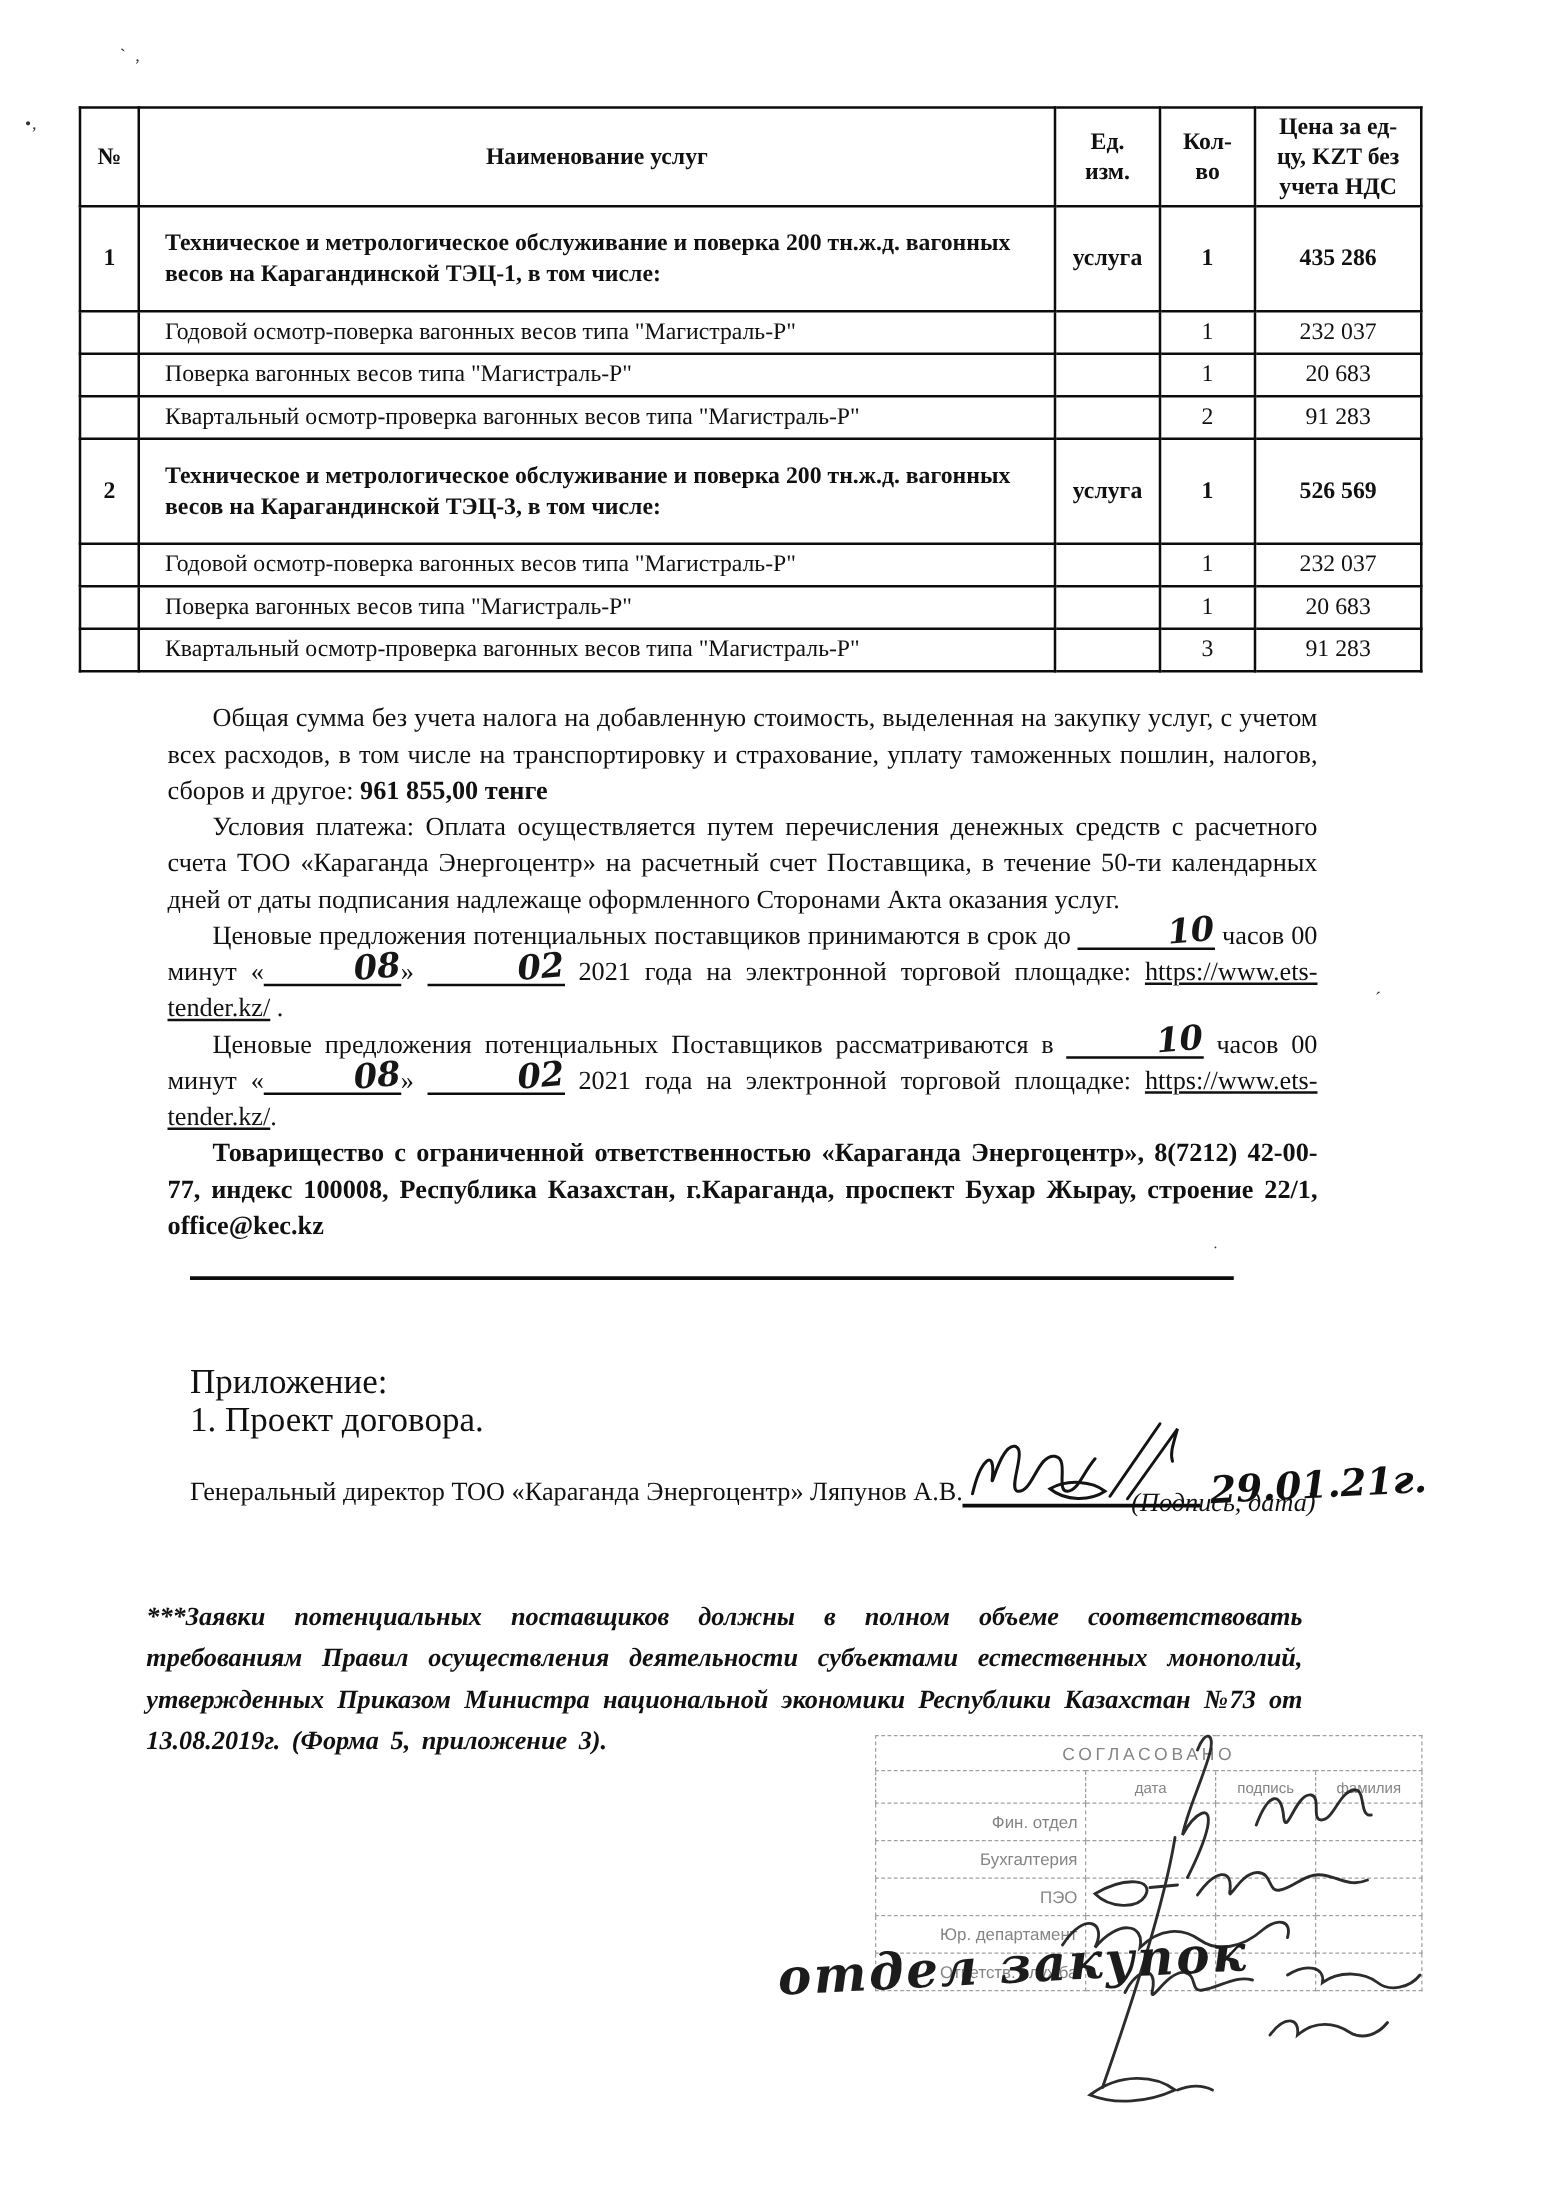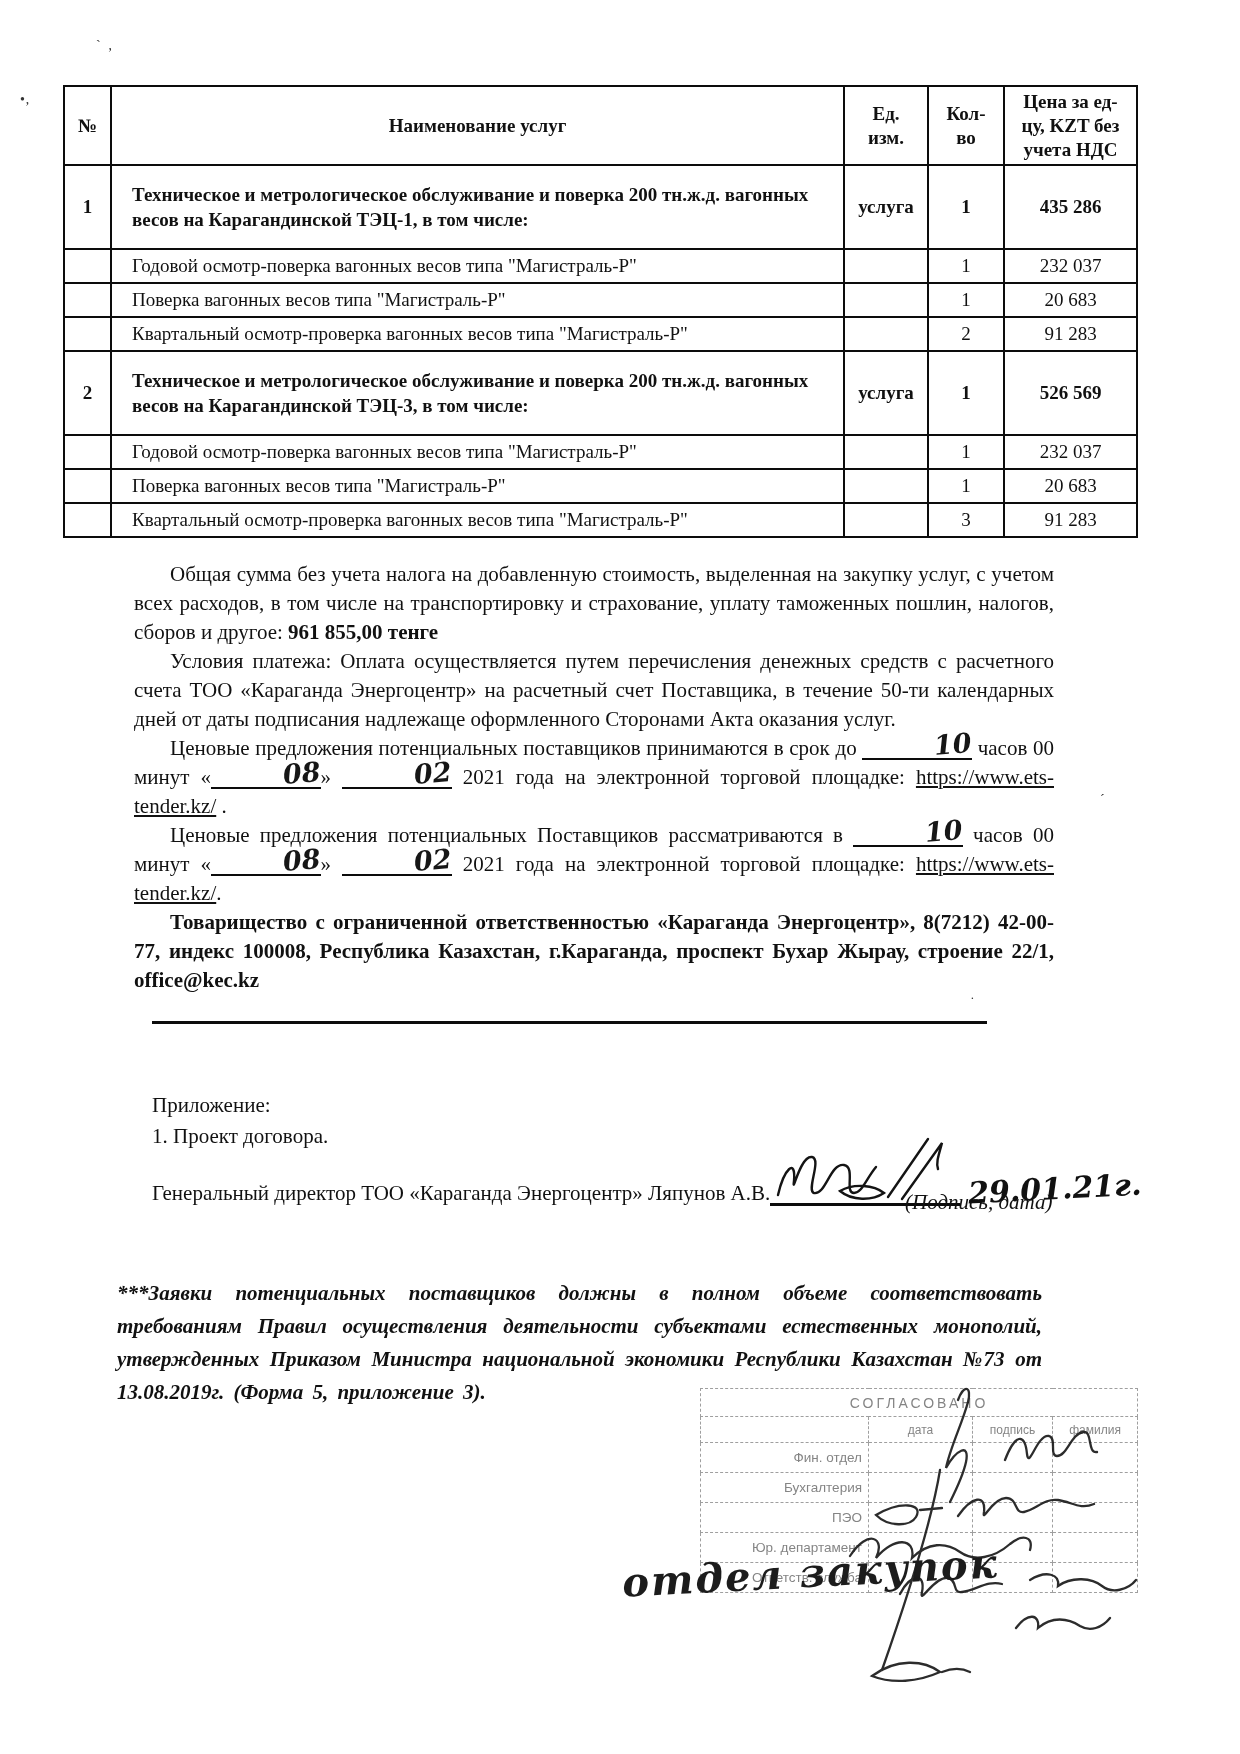--- a/index.html
+++ b/index.html
@@ -56,21 +56,21 @@
   .slot-day  { min-width:62px; }
   .slot-month{ min-width:108px; }
   a.doc-link { color:#111; text-decoration:underline; }
 
   .divider {
     position:absolute; left:152px; top:1021px; width:835px; height:3px;
     background:#0c0c0c;
   }
 
   
-  .appendix { position:absolute; left:152px; top:1090px; font-size:21px; line-height:31px; }
+  .appendix { position:absolute; left:152px; top:1090px; font-size:28px; line-height:31px; }
   .sig-row {
     position:absolute; left:152px; top:1148px; width:1000px;
     font-size:21px; white-space:nowrap;
   }
   .sig-zone {
     display:inline-block; width:190px; height:58px;
     border-bottom:3px solid #0c0c0c; vertical-align:bottom;
     position:relative;
   }
   .sig-zone svg { position:absolute; left:0; bottom:-14px; }

